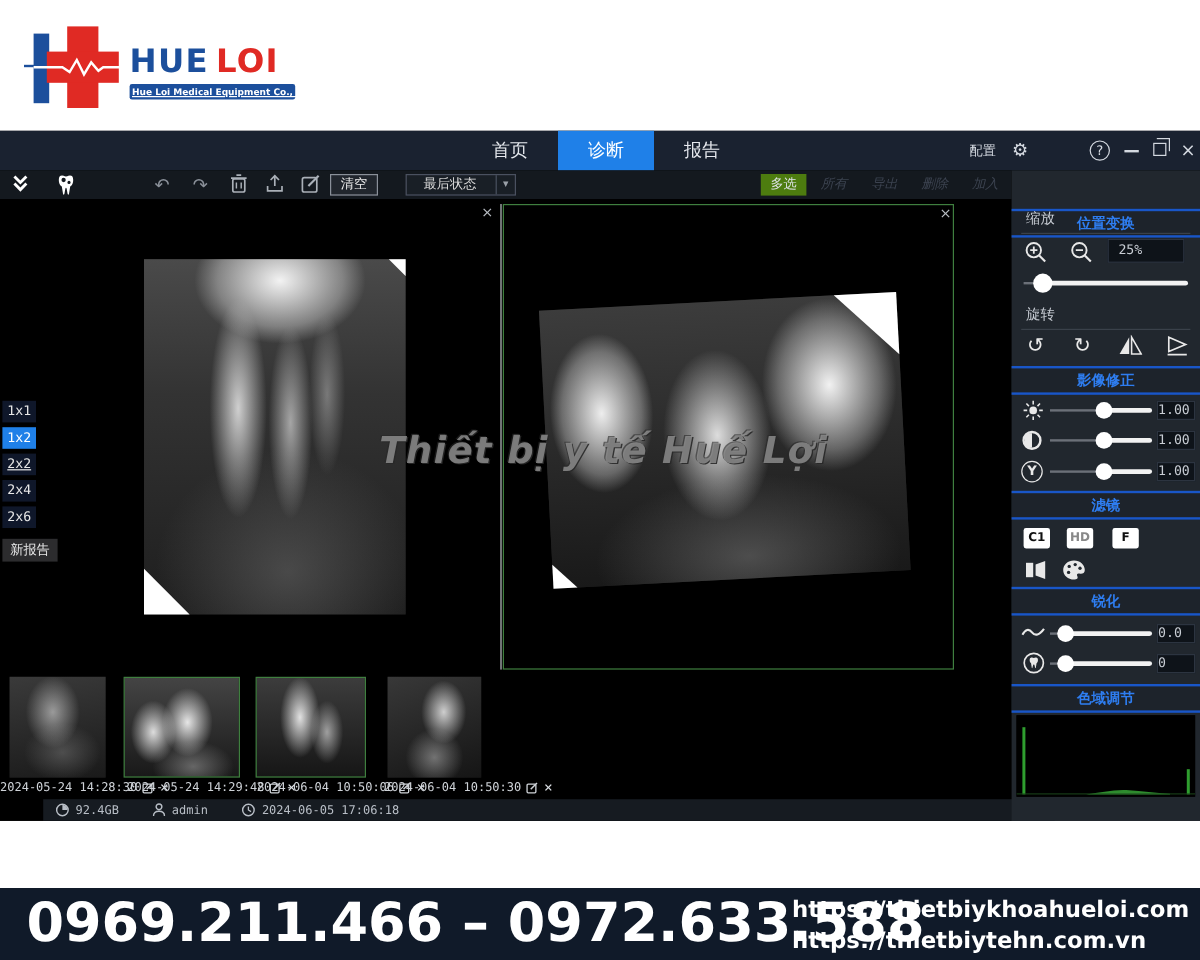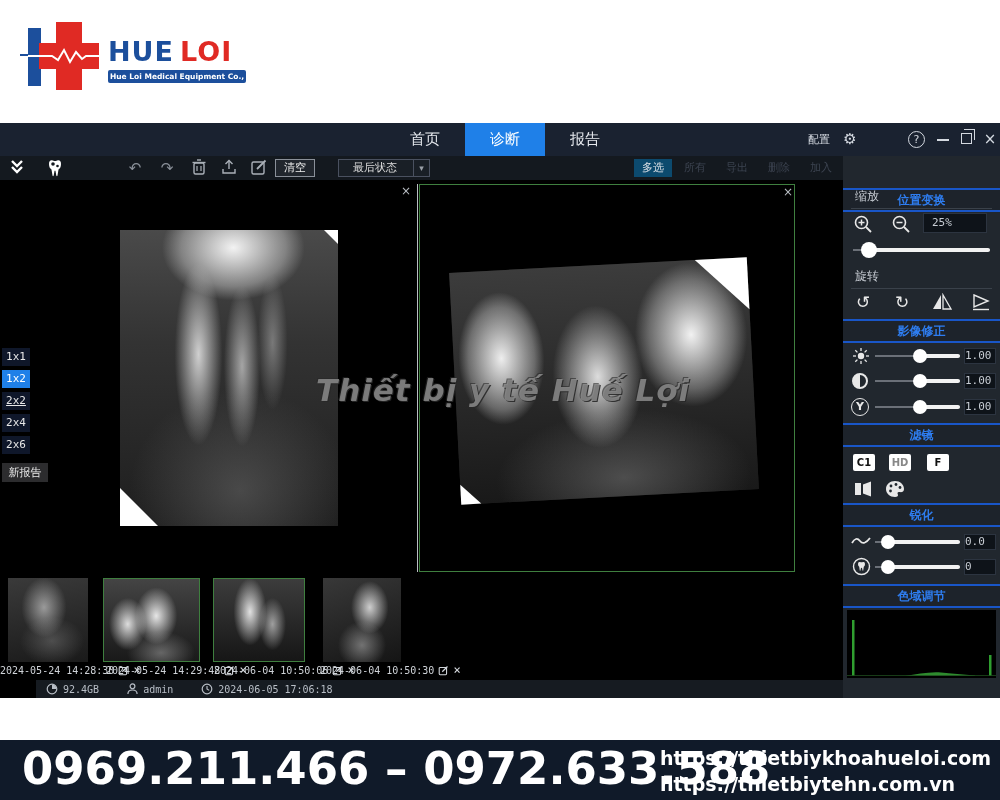--- a/index.html
+++ b/index.html
@@ -11,24 +11,24 @@
   .logo { position:absolute; left:26px; top:22px; width:220px; height:72px; }
   .lm-bar  { position:absolute; left:2px; top:6px; width:13px; height:58px; background:#1c4f9c; }
   .lm-tick { position:absolute; left:-6px; top:32px; width:10px; height:2px; background:#1c4f9c; }
   .lm-cv { position:absolute; left:30px; top:0; width:26px; height:68px; background:#e02a24; }
   .lm-ch { position:absolute; left:13px; top:21px; width:60px; height:26px; background:#e02a24; }
   .lm-beat { position:absolute; left:0px; top:24px; }
   .logo-text { position:absolute; left:82px; top:14px; width:138px; }
   .logo-text .ht { font-size:27px; font-weight:bold; letter-spacing:1px; }
   .hue { color:#1c4f9c; } .loi { color:#e02a24; margin-left:6px; }
   .logo-banner { margin-top:3px; background:#1c4f9c; color:#fff; font-size:7.5px; font-weight:bold;
-                 text-align:right; padding:2px 2px; border-radius:2px; white-space:nowrap; }
-
-  
-  .app { position:absolute; left:0; top:123px; width:1000px; height:575px; background:#000;padding-left:46px; }
+                 text-align:right; padding:2px 2px; border-radius:2px; white-space:nowrap;text-decoration:underline; }
+
+  
+  .app { position:absolute; left:0; top:109px; width:1000px; height:575px; background:#000;padding-left:46px; }
 
   
   .titlebar { position:absolute; left:0; top:0; width:1000px; height:33px; background:#1a2230; }
   .tabs { position:absolute; left:385px; top:0; display:flex; height:33px; }
   .tab { width:80px; text-align:center; line-height:33px; color:#e6e9ee; font-size:15px; cursor:default; }
   .tab.active { background:#1f80e8; color:#fff; }
   .tb-ic { position:absolute; top:0; height:33px; line-height:33px; color:#d4d9e0; font-size:13px; text-align:center; }
   .helpc { width:17px; height:17px; border:1.5px solid #d4d9e0; border-radius:50%; line-height:15px; font-size:11px; top:8px; }
   .minbar { width:12px; border-top:2px solid #d4d9e0; top:16px; height:0; }
   .restore { width:11px; height:11px; border:1.5px solid #d4d9e0; top:10px; }
@@ -38,23 +38,23 @@
   .toolbar { position:absolute; left:0; top:33px; width:843px; height:24px; background:#14191f; }
   .ti { position:absolute; top:2px; width:22px; height:20px; text-align:center; color:#aab0b8; }
   .tglyph { font-size:15px; line-height:20px; color:#8a9099; }
   .btn-clear { position:absolute; left:275px; top:3px; width:40px; height:18px; background:#21262d;
                border:1px solid #8a9099; color:#eee; font-size:11px; text-align:center; line-height:16px; }
   .dropdown { position:absolute; left:338px; top:3px; width:92px; height:18px; background:#191f26;
               border:1px solid #4a5160; color:#ddd; font-size:11px; line-height:16px; }
   .dd-label { position:absolute; left:0; right:18px; text-align:center; }
   .dd-caret { position:absolute; right:0; top:0; width:16px; height:16px; border-left:1px solid #4a5160;
               text-align:center; color:#9aa0a8; font-size:9px; line-height:16px; }
-  .btn-multi { position:absolute; left:634px; top:3px; width:38px; height:18px; background:#0c4a6e;
+  .btn-multi { position:absolute; left:634px; top:3px; width:38px; height:18px; background:#4d7c0f;
                color:#dfe3e8; font-size:11px; text-align:center; line-height:18px; }
-  .tb-dis { position:absolute; top:3px; width:38px; height:18px; color:#3c4350; font-size:11px; text-align:center; line-height:18px; }
+  .tb-dis { position:absolute; top:3px; width:38px; height:18px; color:#3c4350; font-size:11px; text-align:center; line-height:18px;font-style:italic; }
 
   
   .canvas { position:absolute; left:0; top:57px; width:843px; height:518px; background:#000; }
   .vp-divider { position:absolute; left:417px; top:4px; width:1px; height:388px; background:#b9bec4; }
   .vp-close { position:absolute; color:#b9bec4; font-size:12px; line-height:12px; cursor:default; }
   .cell-right { position:absolute; left:419px; top:4px; width:376px; height:388px; border:1px solid #3f7f3f; }
 
   .xray1 { position:absolute; left:120px; top:50px; width:218px; height:296px; background-color:#161616;
     background-image:
       radial-gradient(95px 70px at 52% 6%, rgba(252,252,252,.95), rgba(205,205,205,.45) 55%, transparent 75%),

